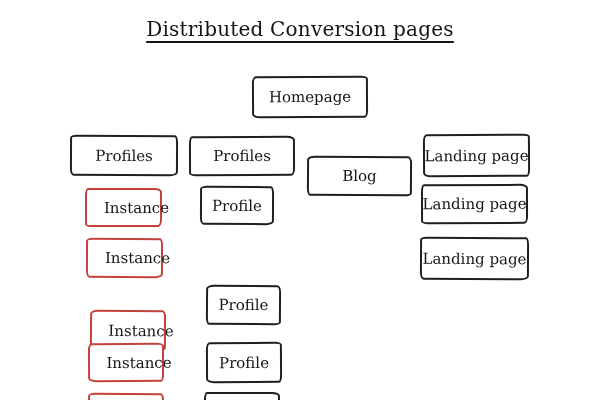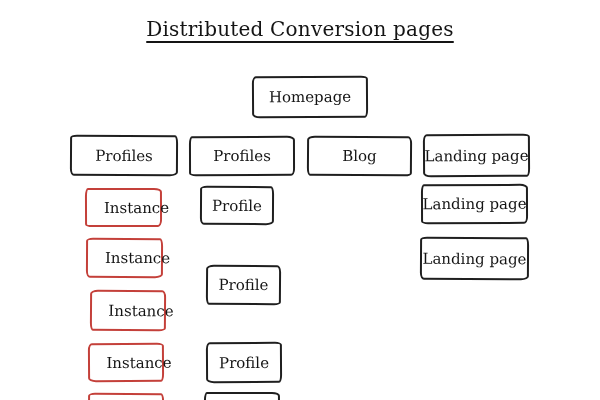--- a/index.html
+++ b/index.html
@@ -35,21 +35,21 @@
     border:2.1px solid var(--border);
     background:#fff;
     font-size:15px;
     box-sizing:border-box;
     white-space:nowrap;
   }
   
   .sk1{border-radius:4px 7px 3px 8px / 7px 3px 8px 4px; transform:rotate(-0.35deg);}
   .sk2{border-radius:7px 3px 8px 4px / 3px 8px 4px 7px; transform:rotate(0.3deg);}
   .sk3{border-radius:3px 8px 4px 7px / 8px 4px 7px 3px; transform:rotate(-0.2deg);}
-  .sk4{border-radius:8px 4px 7px 3px / 4px 7px 3px 8px; transform:rotate(0.4deg);}
+  .sk4{border-radius:8px 4px 7px 3px / 4px 7px 3px 8px; transform:rotate(0.4deg);margin-top:20px;}
   .red{border-color:var(--hl);border-width:2px;padding-left:26px;}
 
   
   .b-homepage   {left:252px;top:76px; width:116px;height:42px;}
   .b-instances  {left:70px; top:135px;width:108px;height:41px;}
   .b-profiles   {left:189px;top:136px;width:106px;height:40px;}
   .b-blog       {left:307px;top:136px;width:105px;height:40px;}
   .b-landing    {left:423px;top:134px;width:107px;height:43px;}
 
   .b-inst1{left:85px;top:188px;width:77px;height:39px;}

